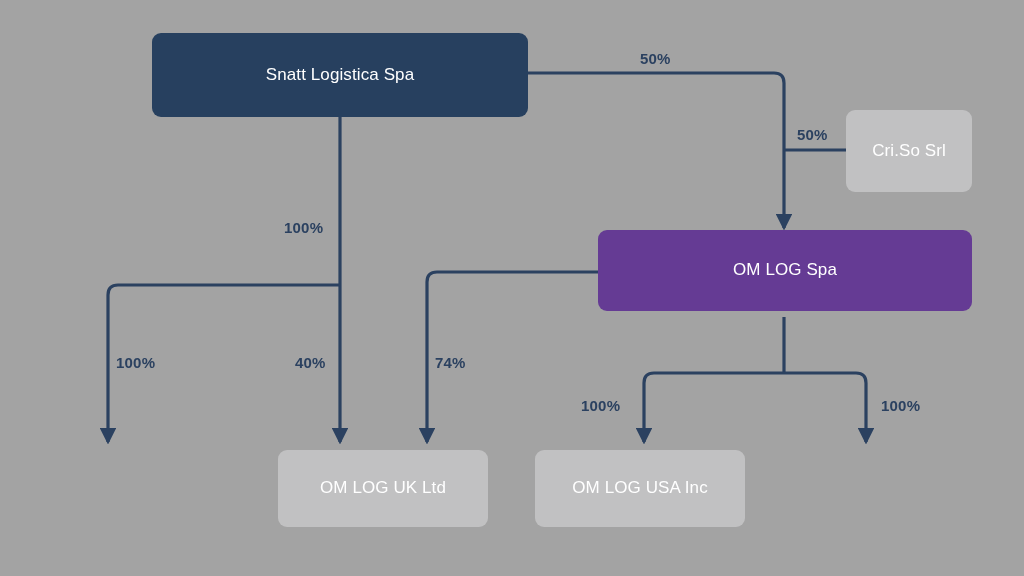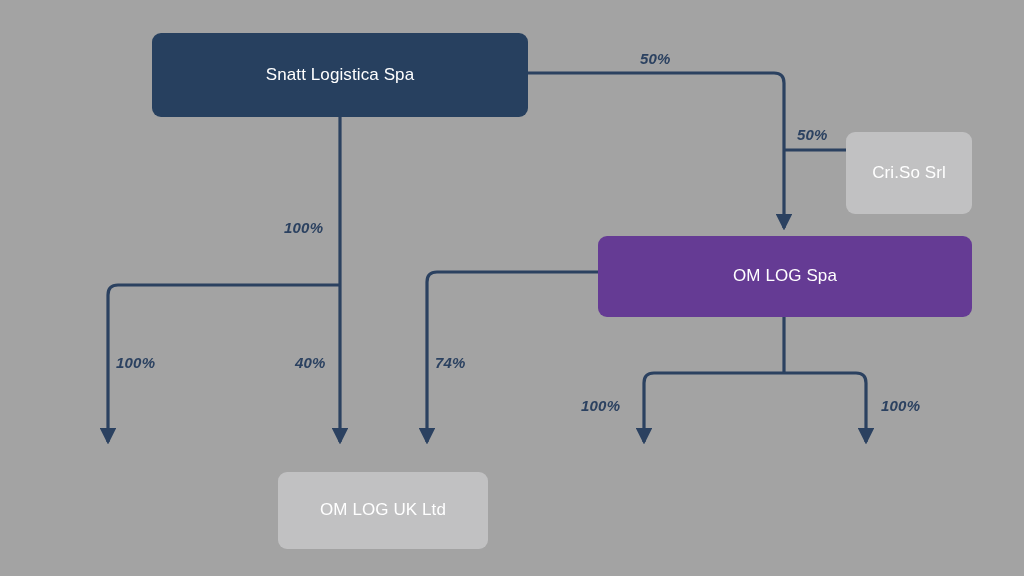--- a/index.html
+++ b/index.html
@@ -37,31 +37,30 @@
   }
   .node-label {
     color: #ffffff;
     font-size: 17px;
     font-weight: 400;
     letter-spacing: 0.1px;
     white-space: nowrap;
   }
   .node.root     { background: #27405f; }
   .node.purple   { background: #653b94; }
-  .node.gray     { background: #c1c1c2; margin-top: 22px; }
+  .node.gray     { background: #c1c1c2; }
   .node.gray .node-label { color: #ffffff; }
 
   .edge-label {
     position: absolute;
     color: #2b4160;
     font-size: 15px;
     font-weight: 700;
     letter-spacing: 0.2px;
     white-space: nowrap;
-    font-style: italic;
   }
 </style>
 </head>
 <body>
 
 <div id="canvas">
 
   <svg id="wires" viewBox="0 0 1024 576" width="1024" height="576" xmlns="http://www.w3.org/2000/svg">
     <defs>
       <marker id="arrowhead" viewBox="0 0 10 10" refX="8.5" refY="5" markerWidth="5.2" markerHeight="5.2" orient="auto-start-reverse">
@@ -88,29 +87,32 @@
   </svg>
 
   <div class="node root" style="left:152px; top:33px; width:376px; height:84px;">
     <span class="node-label">Snatt Logistica Spa</span>
   </div>
 
   <div class="node gray" style="left:846px; top:110px; width:126px; height:82px;">
     <span class="node-label">Cri.So Srl</span>
   </div>
 
-  <div class="node purple" style="left:598px; top:236px; width:374px; height:81px;">
+  <div class="node purple" style="left:598px; top:230px; width:374px; height:81px;">
     <span class="node-label">OM LOG Spa</span>
   </div>
 
 
   <div class="node gray" style="left:278px; top:450px; width:210px; height:77px;">
     <span class="node-label">OM LOG UK Ltd</span>
   </div>
 
+  <div class="node gray" style="left:535px; top:450px; width:210px; height:77px;">
+    <span class="node-label">OM LOG USA Inc</span>
+  </div>
 
 
   <span class="edge-label" style="left:640px; top:50px;">50%</span>
   <span class="edge-label" style="left:797px; top:126px;">50%</span>
   <span class="edge-label" style="left:284px; top:219px;">100%</span>
   <span class="edge-label" style="left:116px; top:354px;">100%</span>
   <span class="edge-label" style="left:295px; top:354px;">40%</span>
   <span class="edge-label" style="left:435px; top:354px;">74%</span>
   <span class="edge-label" style="left:581px; top:397px;">100%</span>
   <span class="edge-label" style="left:881px; top:397px;">100%</span>

